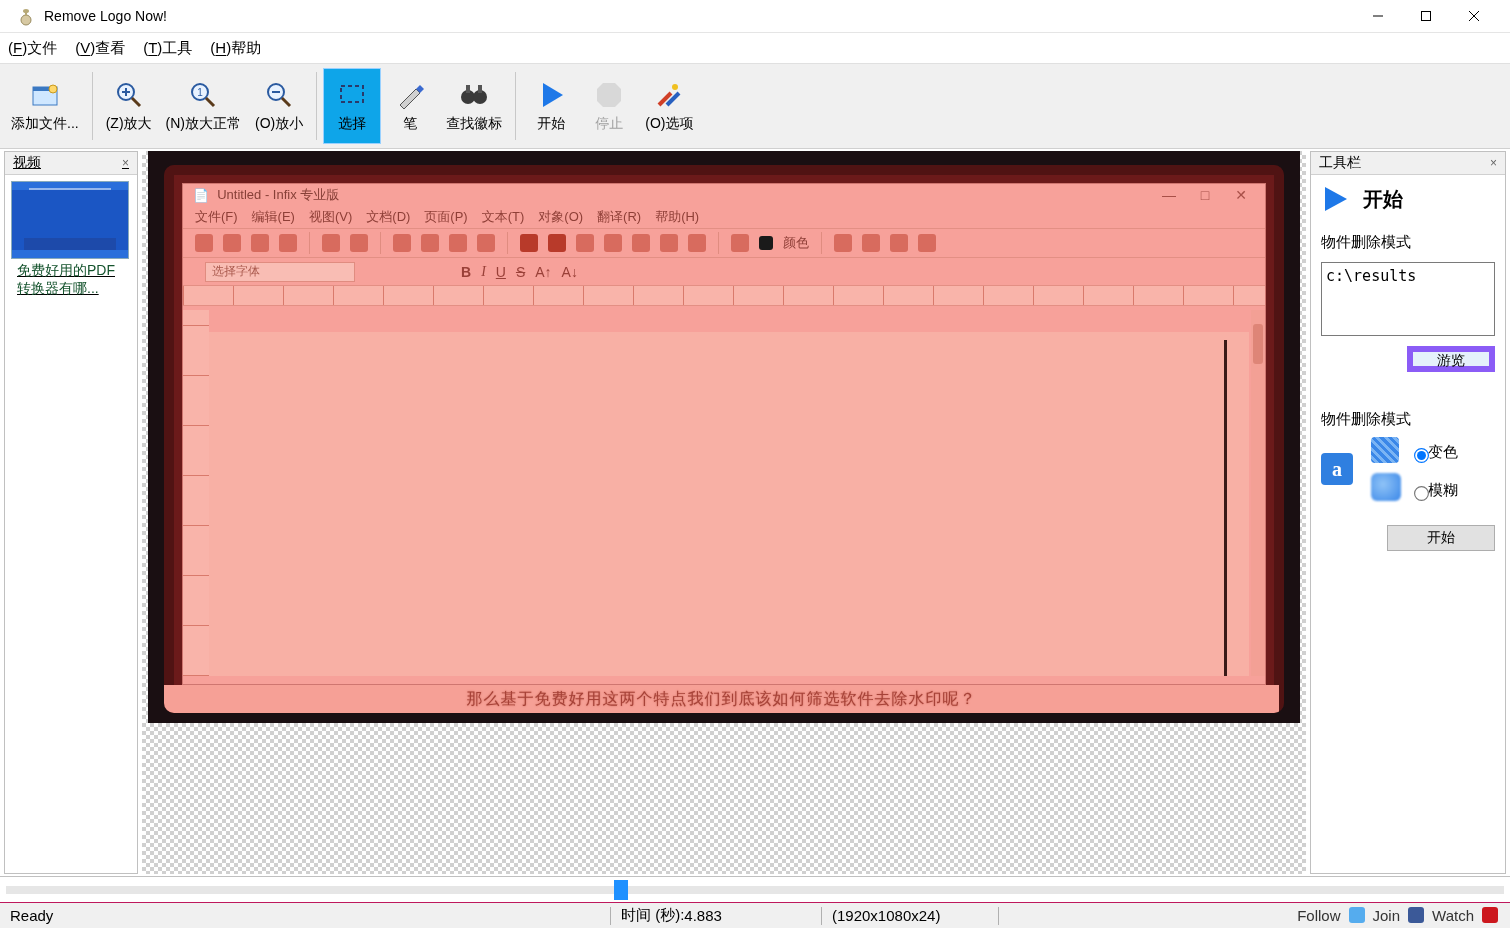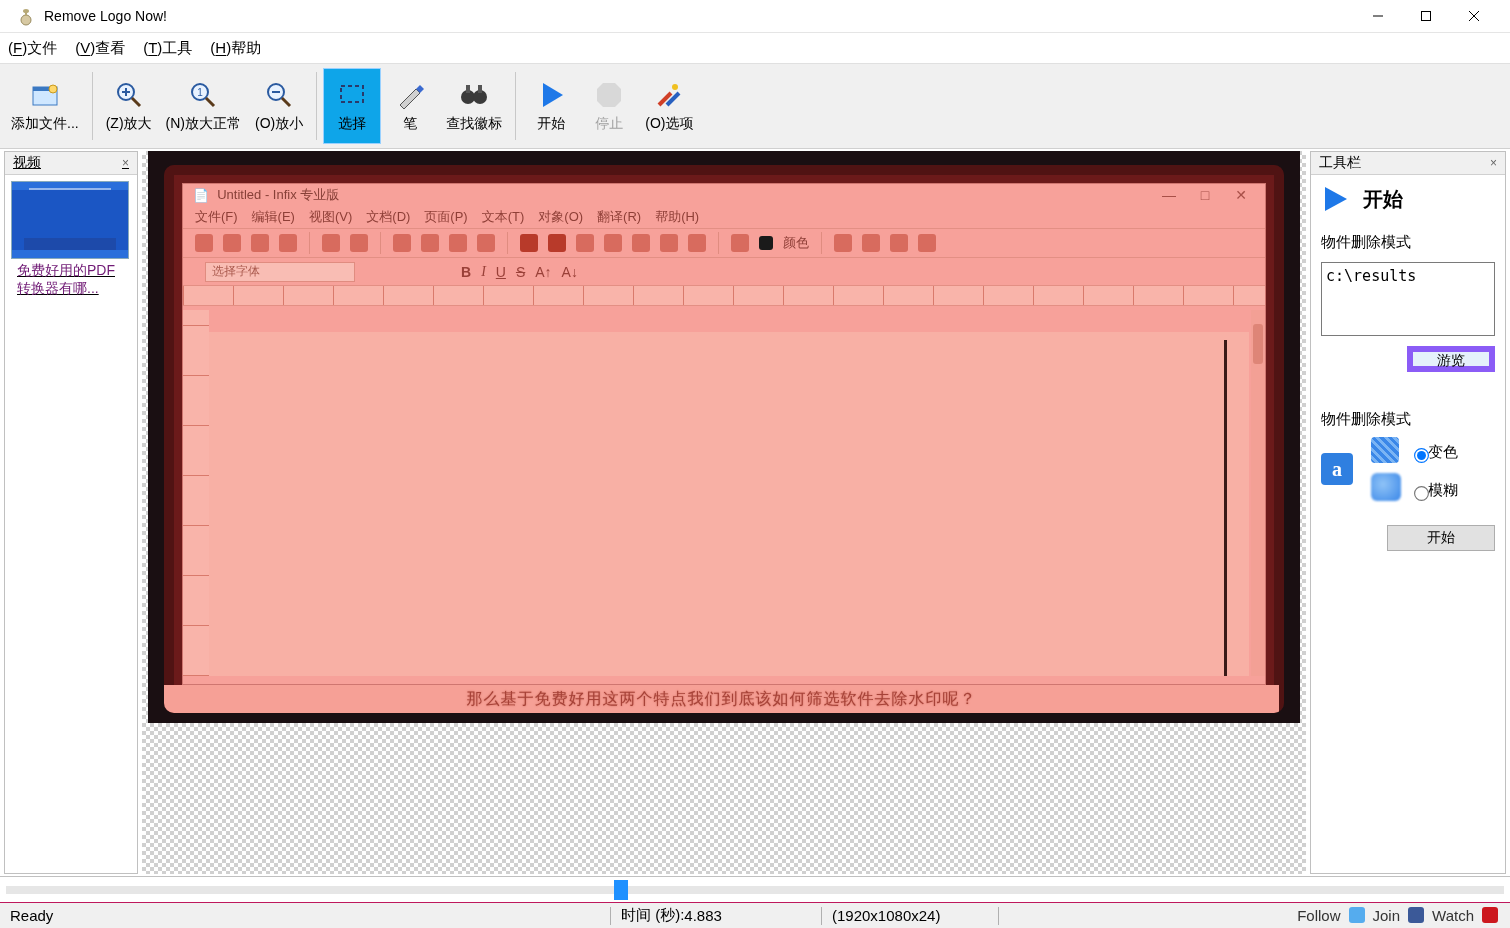--- a/index.html
+++ b/index.html
@@ -32,21 +32,21 @@
 .panel-header { height: 23px; background: #f0f0f0; border-bottom: 1px solid #d0d0d0; display: flex; align-items: center; padding: 0 8px; font-size: 14px; }
 .panel-header .spacer { flex: 1; }
 .panel-header .close-x { font-size: 12px; color: #666; cursor: default; }
 
 
 .video-panel { width: 134px; border: 1px solid #c0c0c0; margin: 2px 2px 2px 4px; display: flex; flex-direction: column; background: #fff; text-decoration: underline; }
 .video-panel .thumb-wrap { padding: 6px; }
 .video-panel .thumb { width: 118px; height: 78px; background: linear-gradient(#2a6fdb 0 10%, #1b56c4 10% 90%, #2a6fdb 90% 100%); border: 1px solid #8ab; position: relative; }
 .video-panel .thumb::before { content: ""; position: absolute; top: 8%; left: 15%; right: 15%; height: 2px; background: rgba(255,255,255,.5); }
 .video-panel .thumb::after { content: ""; position: absolute; bottom: 10%; left: 10%; right: 10%; height: 12px; background: rgba(30,70,160,.7); }
-.video-panel .thumb-label { font-size: 14px; color: #701a75; padding: 2px 6px; line-height: 1.3; }
+.video-panel .thumb-label { font-size: 14px; color: #14532d; padding: 2px 6px; line-height: 1.3; }
 
 
 .preview-wrap { flex: 1; display: flex; flex-direction: column; margin: 2px; min-width: 0; }
 .preview-hatch { flex:1; position: relative; overflow:hidden;
   background-image:
     linear-gradient(45deg,#d0d0d0 25%,transparent 25%,transparent 75%,#d0d0d0 75%),
     linear-gradient(45deg,#d0d0d0 25%,transparent 25%,transparent 75%,#d0d0d0 75%);
   background-size: 8px 8px; background-position:0 0,4px 4px; background-color:#fff;
 }
 .preview { position:absolute; left:6px; right:6px; top:0; height:572px; background:#1a0f12; }

